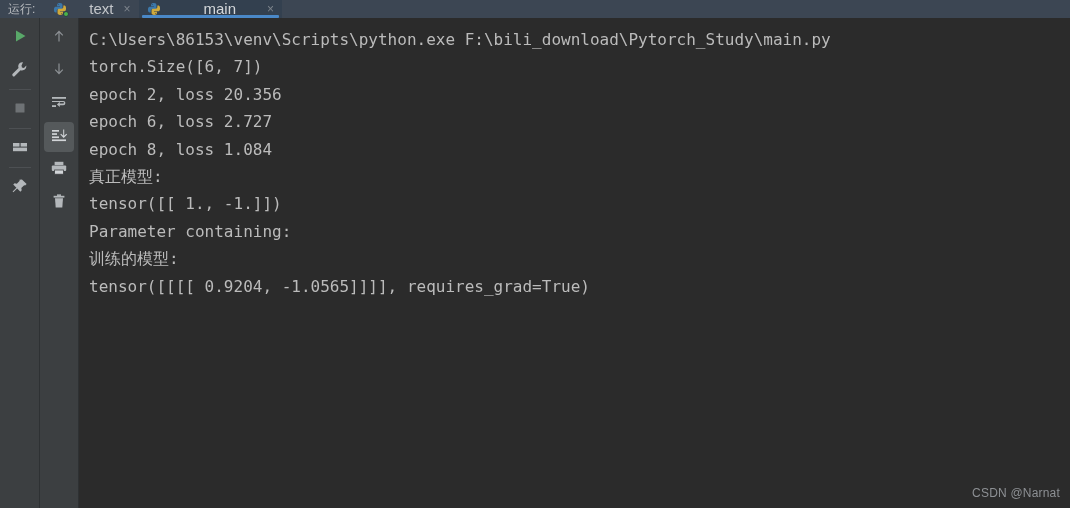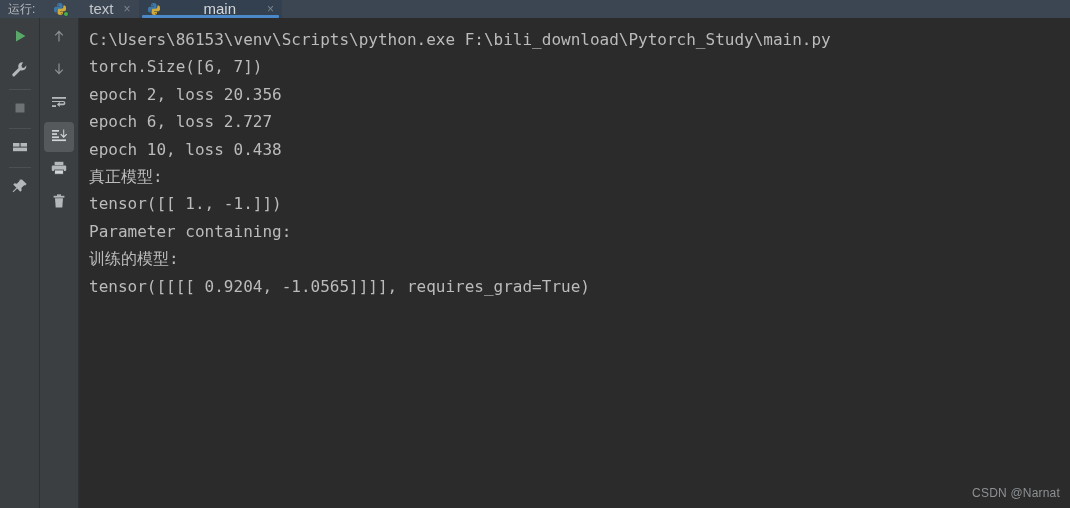--- a/index.html
+++ b/index.html
@@ -305,21 +305,21 @@
       </span>
     </div>
   </div>
 
   <div id="console">
     <div id="console-lines">
       <div class="cline">C:\Users\86153\venv\Scripts\python.exe F:\bili_download\Pytorch_Study\main.py</div>
       <div class="cline">torch.Size([6, 7])</div>
       <div class="cline">epoch 2, loss 20.356</div>
       <div class="cline">epoch 6, loss 2.727</div>
-      <div class="cline">epoch 10, loss 0.438</div>
+      <div class="cline">epoch 8, loss 1.084</div>
       <div class="cline">真正模型:</div>
       <div class="cline">tensor([[ 1., -1.]])</div>
       <div class="cline">Parameter containing:</div>
       <div class="cline">训练的模型:</div>
       <div class="cline">tensor([[[[ 0.9204, -1.0565]]]], requires_grad=True)</div>
       <div class="cline blank"></div>
     </div>
     <div id="watermark">CSDN @Narnat</div>
   </div>
 

